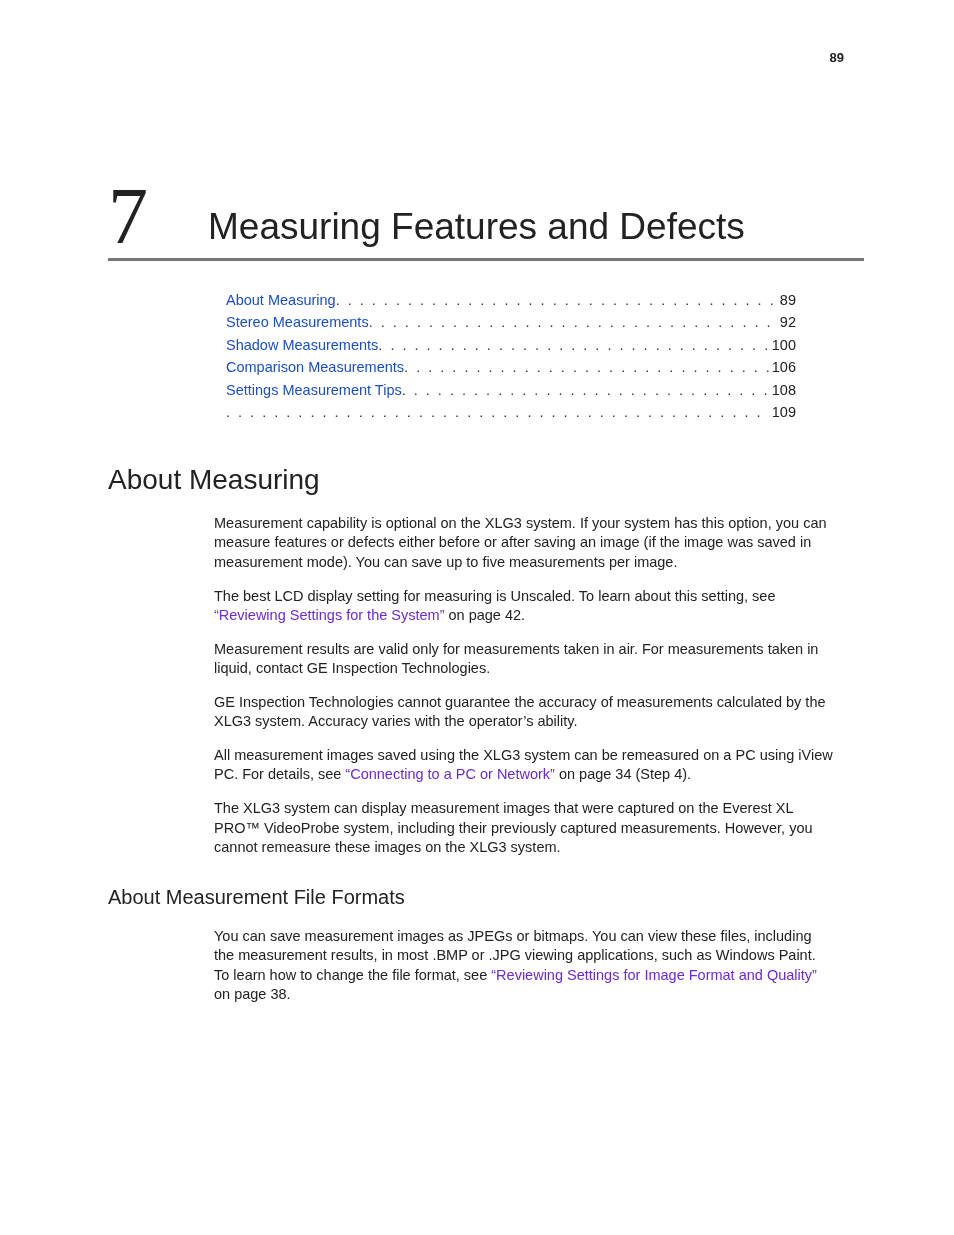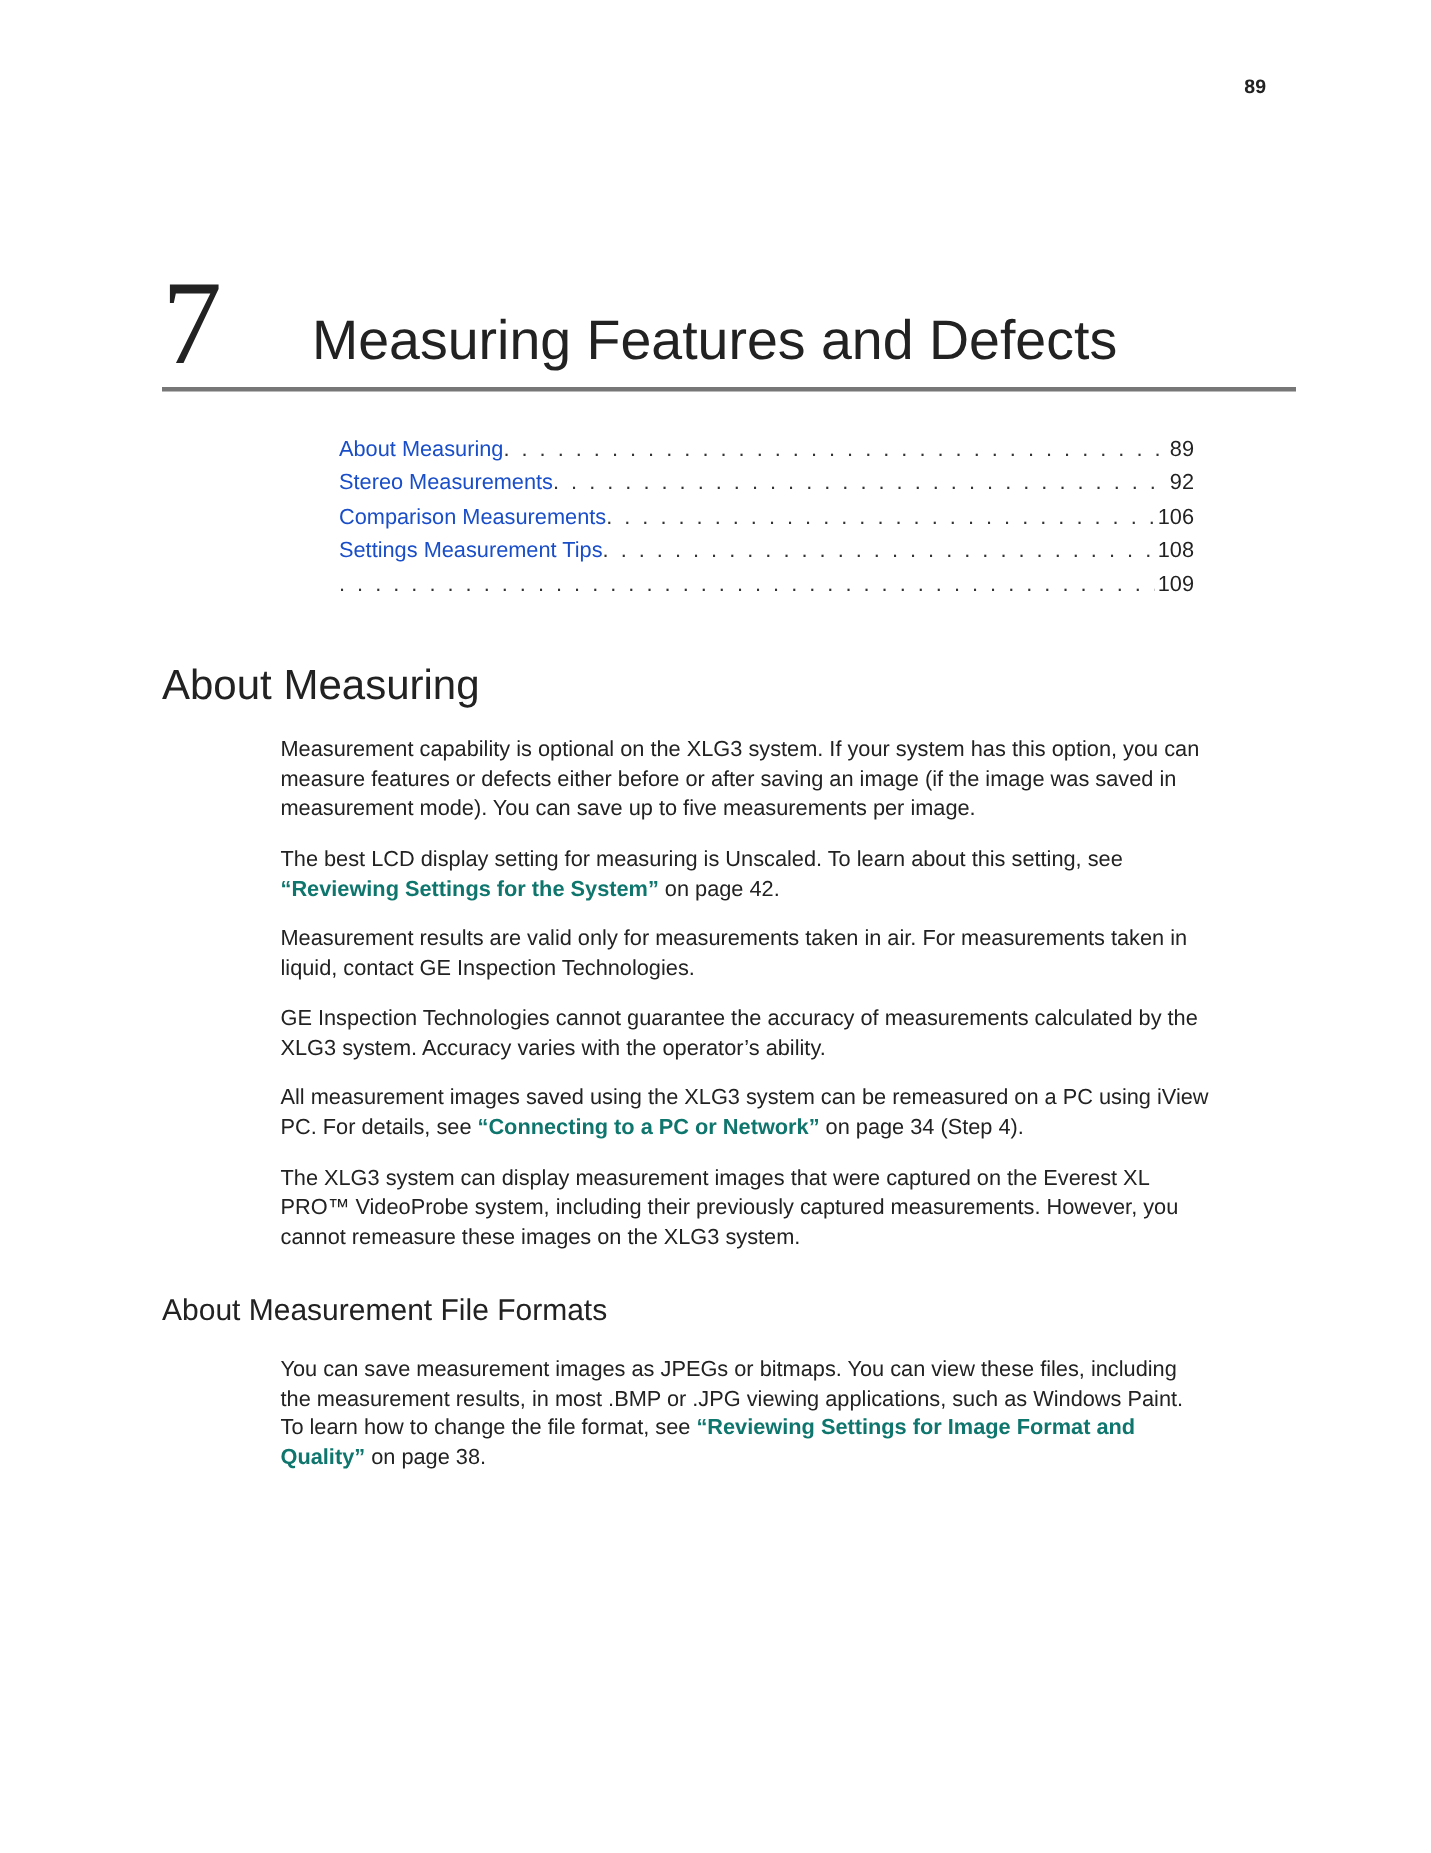--- a/index.html
+++ b/index.html
@@ -10,23 +10,23 @@
   .chapter-num { font-size: 80px; font-weight: 400; line-height: 0.9; margin-right: 60px; font-family: "Times New Roman", serif; }
   .chapter-title { font-size: 37px; font-weight: 400; padding-bottom: 4px; }
   .toc { margin: 28px 0 40px 118px; font-size: 14.5px; line-height: 1.55; width: 570px; }
   .toc-row { display: flex; align-items: baseline; white-space: nowrap; }
   .toc-label { color: #1a4ec8; }
   .toc-dots { flex: 1; overflow: hidden; letter-spacing: 2px; color: #333; }
   .toc-dots::after { content: " . . . . . . . . . . . . . . . . . . . . . . . . . . . . . . . . . . . . . . . . . . . . . . . . . . . . . . . . . . . . . . . . . . . . . . . . . . . ."; }
   .toc-page { color: #222; padding-left: 2px; }
   h2.section { font-size: 28px; font-weight: 400; margin: 22px 0 18px 0; }
   h3.subsection { font-size: 20px; font-weight: 400; margin: 28px 0 18px 0; }
-  .body-block { margin-left: 79px; width: 620px; }
+  .body-block { margin-left: 106px; width: 620px; }
   p.body { font-size: 14.5px; line-height: 1.35; margin-bottom: 14px; }
-  .link { color: #0f766e; font-weight: bold; }
+  .link { color: #6d28d9; }
   .inline { display: inline; }
 </style>
 </head>
 <body>
 
 <div class="page">
 
   <div class="page-number">89</div>
 
   <div class="chapter-header">
@@ -37,20 +37,25 @@
   <div class="toc">
     <div class="toc-row">
       <span class="toc-label">About Measuring</span>
       <span class="toc-dots"></span>
       <span class="toc-page">89</span>
     </div>
     <div class="toc-row">
       <span class="toc-label">Stereo Measurements</span>
       <span class="toc-dots"></span>
       <span class="toc-page">92</span>
+    </div>
+    <div class="toc-row">
+      <span class="toc-label">Shadow Measurements</span>
+      <span class="toc-dots"></span>
+      <span class="toc-page">100</span>
     </div>
     <div class="toc-row">
       <span class="toc-label">Comparison Measurements</span>
       <span class="toc-dots"></span>
       <span class="toc-page">106</span>
     </div>
     <div class="toc-row">
       <span class="toc-label">Settings Measurement Tips</span>
       <span class="toc-dots"></span>
       <span class="toc-page">108</span>

